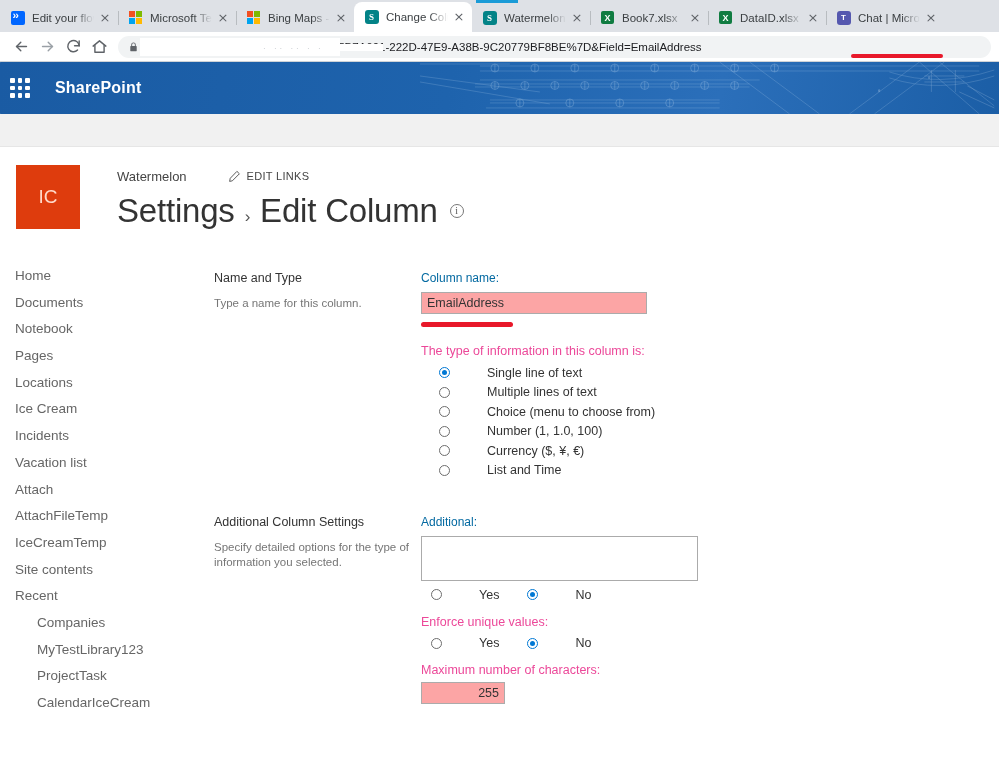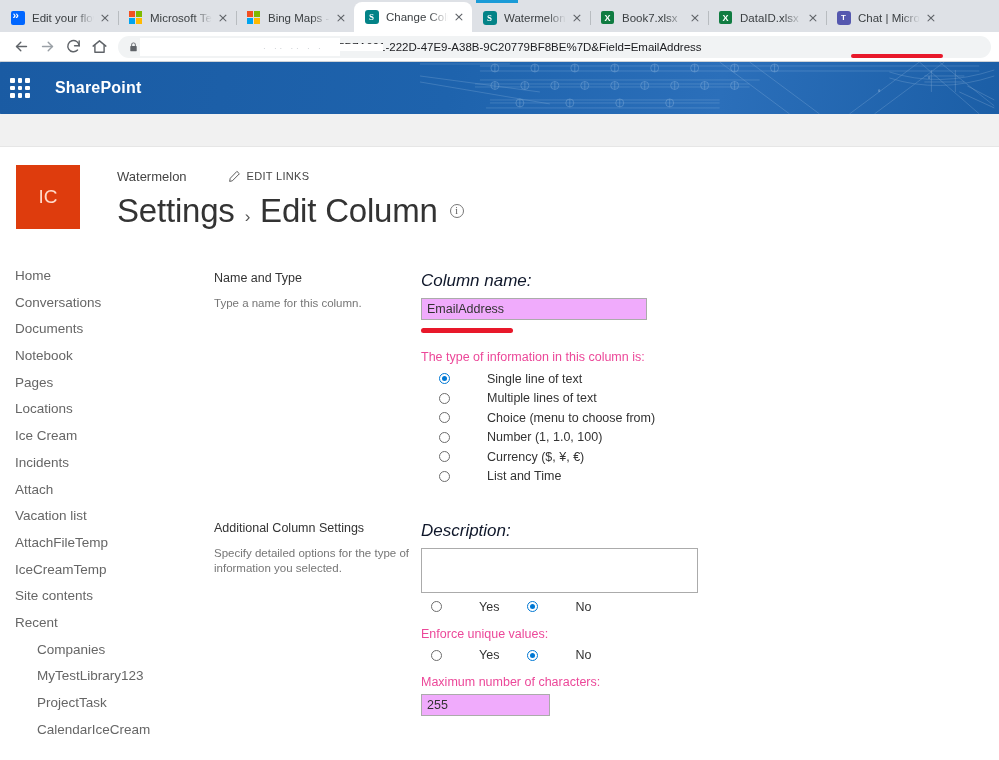--- a/index.html
+++ b/index.html
@@ -340,37 +340,36 @@
     color: #333;
     margin-bottom: 11px;
   }
   .section-desc {
     font-size: 11.5px;
     color: #767676;
     line-height: 15px;
   }
   .form-right { flex: 1 1 auto; padding-left: 0; position: relative; }
   .field-label {
-    font-size: 17px;
-    color: #0f172a;
+    font-size: 12px;
+    color: #0369a1;
     margin-bottom: 7px;
-    font-style: italic;
   }
   .text-input {
     width: 226px;
     height: 22px;
     border: 1px solid #ababab;
-    background: #f0abfc;
+    background: #fca5a5;
     font-size: 12.5px;
     color: #333;
     padding: 0 5px;
     line-height: 20px;
     font-family: "Liberation Sans", sans-serif;
   }
-  .text-input.small { width: 129px; }
+  .text-input.small { width: 84px; text-align: right; }
   .textarea-input {
     width: 277px;
     height: 45px;
     border: 1px solid #ababab;
     background: #fff;
     resize: none;
     font-size: 12.5px;
     font-family: "Liberation Sans", sans-serif;
   }
   .red-mark {
@@ -667,29 +666,28 @@
         <span>Edit Column</span>
         <span class="info-icon">i</span>
       </div>
     </div>
   </div>
 
   <div class="body-wrap">
 
     <div class="leftnav">
       <div class="nav-item">Home</div>
-      <div class="nav-item">Conversations</div>
       <div class="nav-item">Documents</div>
       <div class="nav-item">Notebook</div>
       <div class="nav-item">Pages</div>
       <div class="nav-item">Locations</div>
       <div class="nav-item">Ice Cream</div>
       <div class="nav-item">Incidents</div>
+      <div class="nav-item">Vacation list</div>
       <div class="nav-item">Attach</div>
-      <div class="nav-item">Vacation list</div>
       <div class="nav-item">AttachFileTemp</div>
       <div class="nav-item">IceCreamTemp</div>
       <div class="nav-item">Site contents</div>
       <div class="nav-item">Recent</div>
       <div class="nav-item child">Companies</div>
       <div class="nav-item child">MyTestLibrary123</div>
       <div class="nav-item child">ProjectTask</div>
       <div class="nav-item child">CalendarIceCream</div>
     </div>
 
@@ -733,21 +731,21 @@
           </div>
         </div>
       </div>
 
       <div class="form-section" style="margin-top:35px;">
         <div class="form-left">
           <div class="section-title">Additional Column Settings</div>
           <div class="section-desc">Specify detailed options for the type of information you selected.</div>
         </div>
         <div class="form-right">
-          <div class="field-label">Description:</div>
+          <div class="field-label">Additional:</div>
           <textarea class="textarea-input" style=""></textarea>
 
           <div class="radio-row inline-group">
             <span class="radio-inline">
               <span class="radio"></span>
               <span class="radio-label">Yes</span>
             </span>
             <span class="radio-inline">
               <span class="radio checked"></span>
               <span class="radio-label">No</span>

